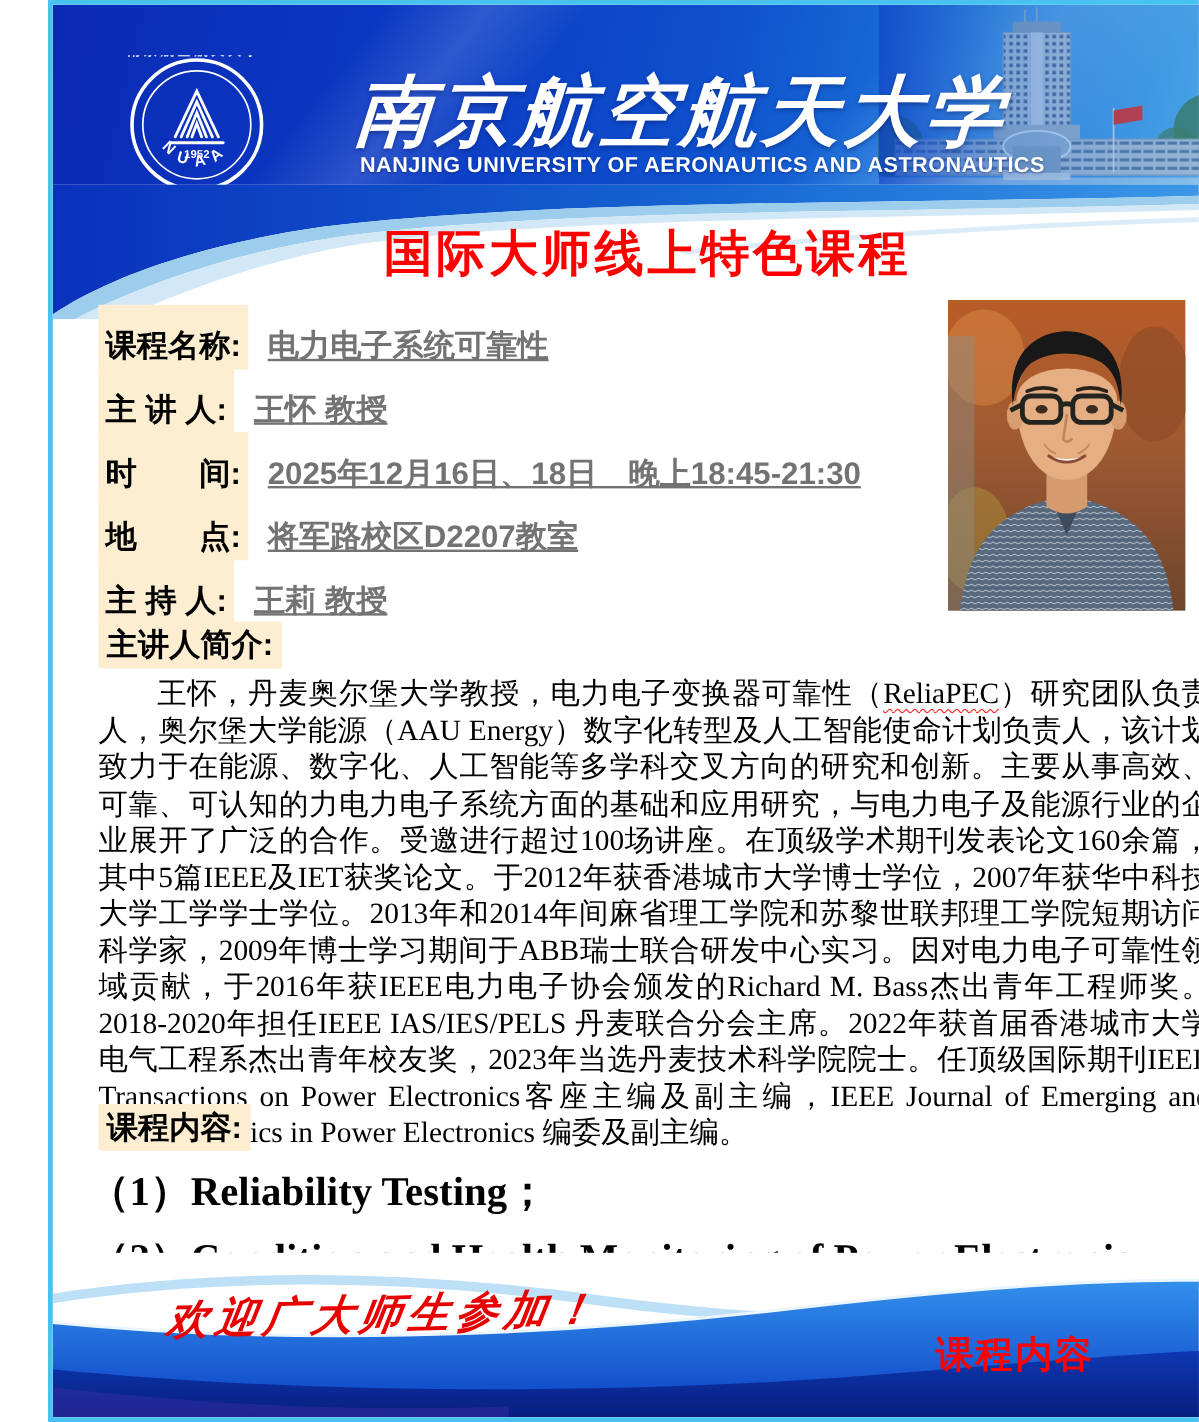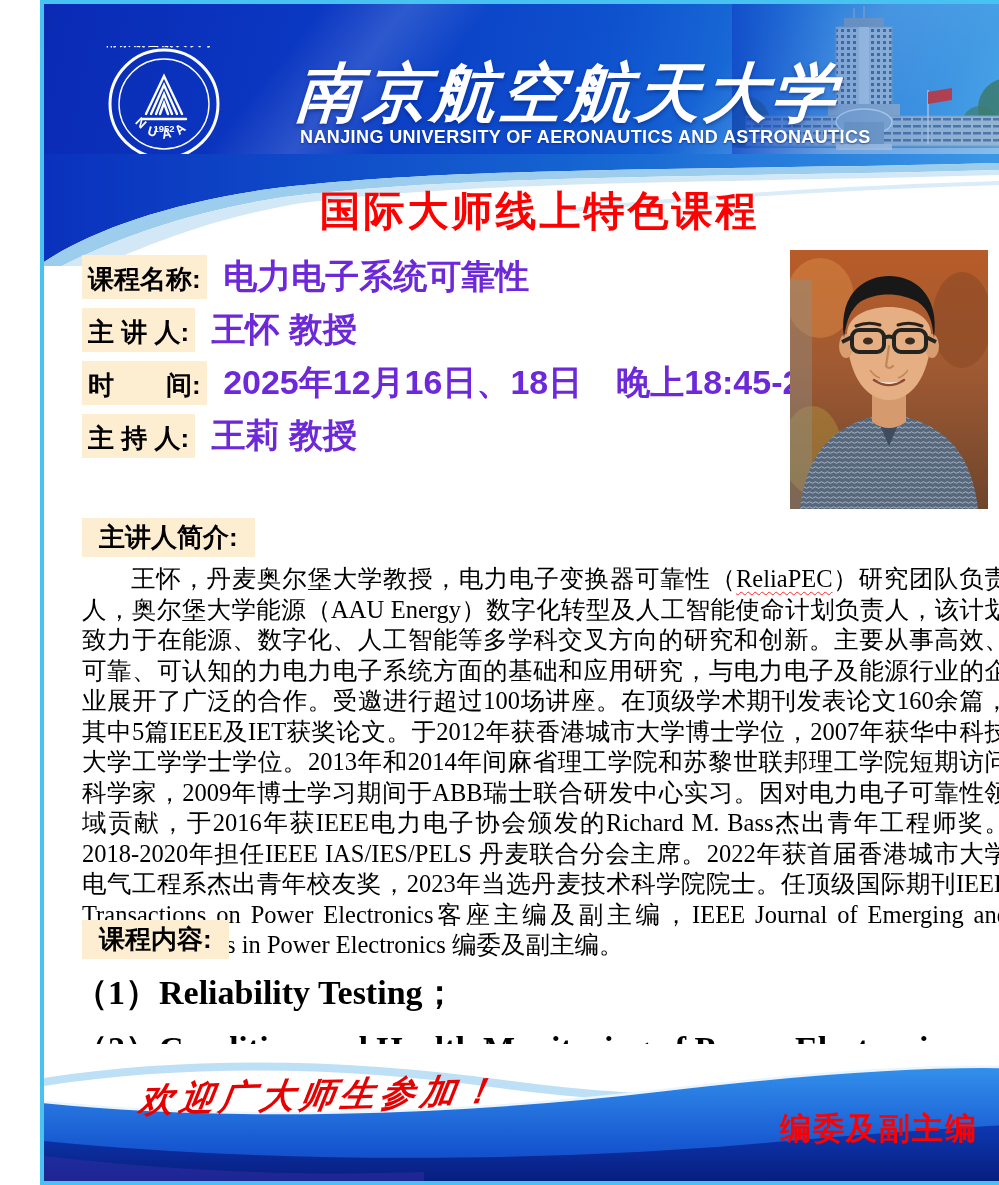--- a/index.html
+++ b/index.html
@@ -33,28 +33,28 @@
 
   
   .poster-title { position:absolute; top:180px; left:0; width:991px; text-align:center;
     color:#fe0000; font-size:41px; font-weight:bold; letter-spacing:3px;
     font-family:"Liberation Serif","DejaVu Serif",serif; }
 
   
   .info { position:absolute; top:250px; left:38px; width:660px; }
   .info-row { margin-bottom:21px; height:32px; white-space:nowrap; }
   .info-label { display:inline-block; background:#fdeed2; color:#000; font-weight:bold;
-    font-size:26px; padding:7px 6px 2px 6px; white-space:pre; }
-  .info-value { font-size:34px; font-weight:bold; color:#6d28d9; margin-left:12px; white-space:pre; }
+    font-size:26px; padding:17px 6px 2px 6px; white-space:pre; }
+  .info-value { font-size:26px; font-weight:bold; color:#737373; margin-left:12px; white-space:pre;text-decoration:underline; }
 
   .portrait { position:absolute; left:746px; top:246px; width:198px; height:259px; }
 
   
   .section-label { display:inline-block; background:#fdeed2; color:#000; font-weight:bold;
-    font-size:26px; padding:2px 17px; }
+    font-size:26px; padding:2px 7px; }
   .bio-heading { position:absolute; top:514px; left:38px; }
   .bio-para { position:absolute; top:560px; left:38px; width:927px;
     font-family:"Liberation Serif","DejaVu Serif",serif; font-size:24.5px; line-height:30.5px;
     text-align:justify; text-indent:2em; color:#000; }
   .spell-wavy { text-decoration:underline wavy #ff2a2a; text-decoration-thickness:1px;
     text-underline-offset:4px; }
 
   
   .course-heading { position:absolute; top:916px; left:38px; }
   .course-item { position:absolute; left:30px; width:950px; color:#000;
@@ -172,20 +172,24 @@
       <span class="info-label">课程名称:</span>
       <span class="info-value">电力电子系统可靠性</span>
     </div>
     <div class="info-row">
       <span class="info-label">主 讲 人:</span>
       <span class="info-value">王怀 教授</span>
     </div>
     <div class="info-row">
       <span class="info-label">时　　间:</span>
       <span class="info-value">2025年12月16日、18日　晚上18:45-21:30</span>
+    </div>
+    <div class="info-row">
+      <span class="info-label">地　　点:</span>
+      <span class="info-value">将军路校区D2207教室</span>
     </div>
     <div class="info-row">
       <span class="info-label">主 持 人:</span>
       <span class="info-value">王莉 教授</span>
     </div>
   </div>
 
   <svg class="portrait" viewBox="0 0 198 259">
     <defs>
       <linearGradient id="pbg" x1="0" y1="0" x2="0" y2="1">
@@ -259,16 +263,16 @@
           <stop offset="1" stop-color="#081e7e"></stop>
         </linearGradient>
       </defs>
       <path d="M0,34 C140,12 300,14 460,36 C650,62 840,56 991,24 L991,31 C840,63 650,70 455,44 C300,22 140,20 0,42 Z" fill="#bde0f6"></path>
       <path d="M0,58 C180,76 400,72 620,46 C790,26 910,20 991,24 L991,137 L0,137 Z" fill="url(#fgrad)"></path>
       <path d="M0,58 C180,76 400,72 620,46 C790,26 910,20 991,24" fill="none" stroke="#eaf5fc" stroke-width="2.5"></path>
       <path d="M0,97 C240,121 520,117 720,99 C850,88 935,82 991,80 L991,137 L0,137 Z" fill="url(#dgrad)"></path>
       <path d="M0,112 C140,128 260,132 380,128 L380,137 L0,137 Z" fill="#3a2fa8" opacity="0.45"></path>
     </svg>
     <div class="welcome">欢迎广大师生参加！</div>
-    <div class="department">编委及副主编</div>
+    <div class="department">课程内容</div>
   </div>
 
 </div>
 
 </body></html>

